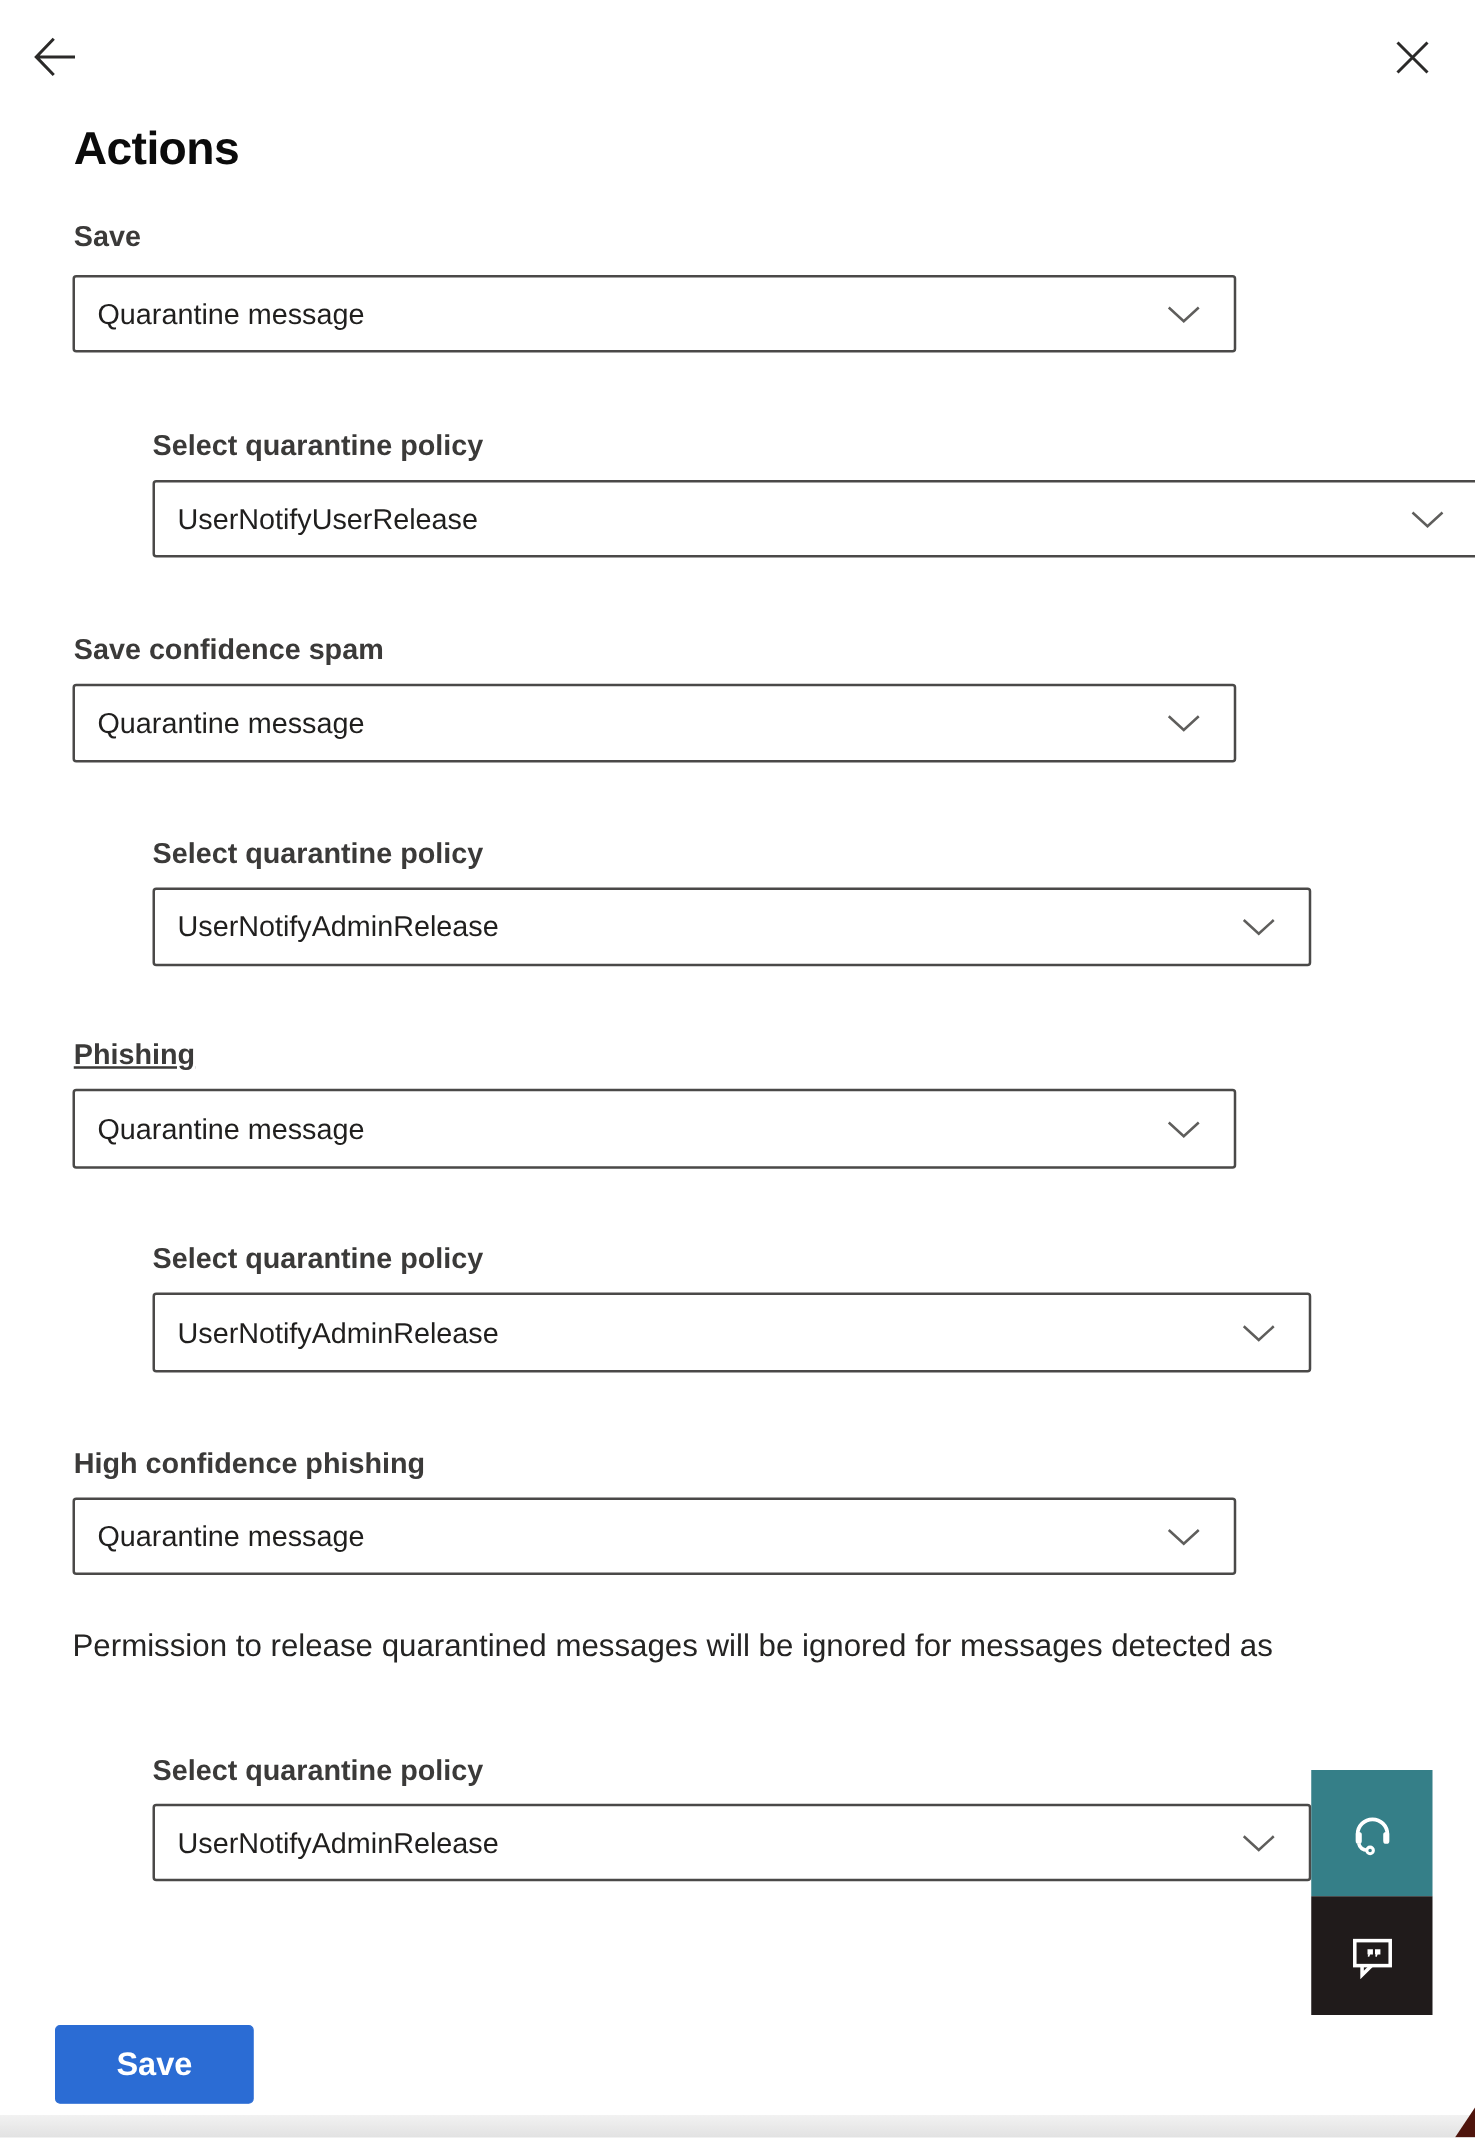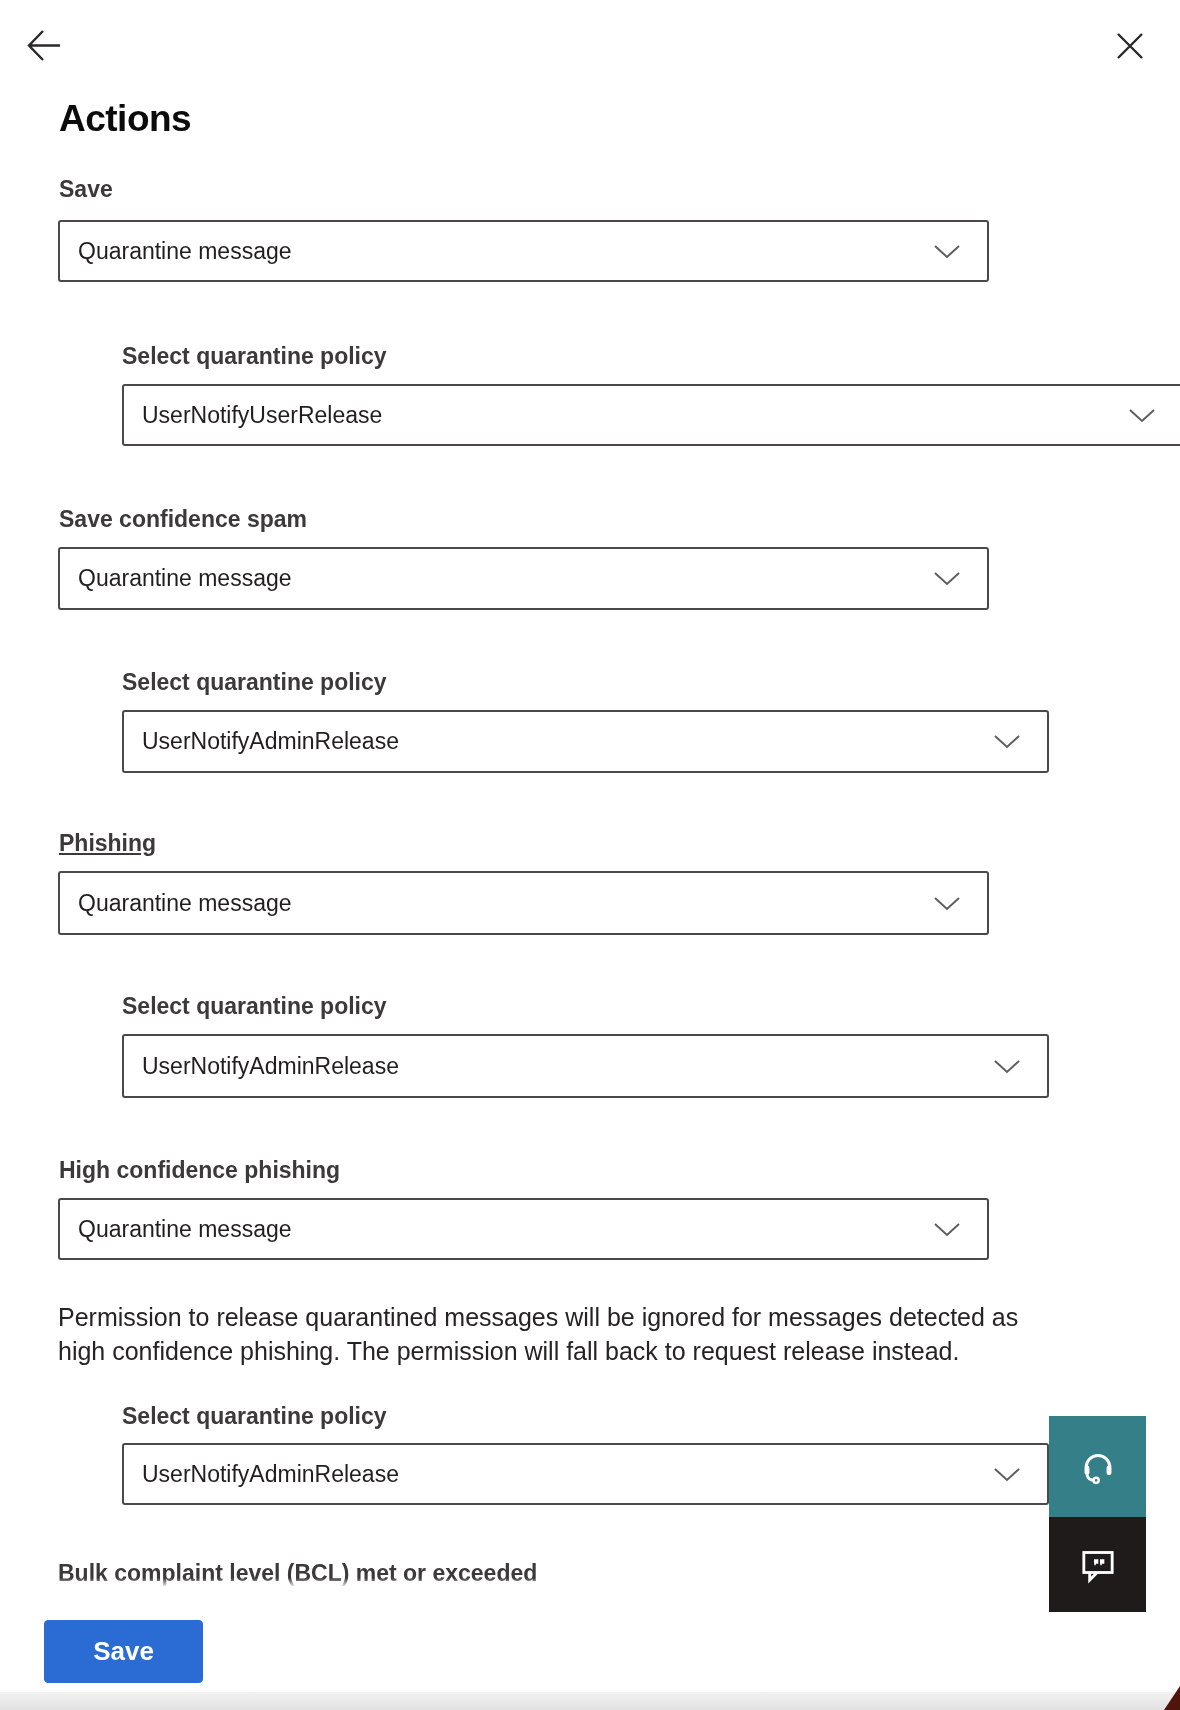--- a/index.html
+++ b/index.html
@@ -121,35 +121,30 @@
   <div class="lbl" style="left:59px;top:1157px;">High confidence phishing</div>
   <div class="combo" style="left:58px;top:1198px;width:931px;height:62px;">
     <span class="combo-value">Quarantine message</span>
     <svg class="chev" width="28" height="15" viewBox="0 0 28 15">
         <path d="M2 2 L14 13 L26 2"></path>
       </svg>
   </div>
 
   <div class="note">
     <span>Permission to release quarantined messages will be ignored for messages detected as</span>
-    <span>high confidence phishing. The permission will fall back to request release instead.</span>
   </div>
 
   <div class="lbl" style="left:122px;top:1403px;">Select quarantine policy</div>
   <div class="combo" style="left:122px;top:1443px;width:927px;height:62px;">
     <span class="combo-value">UserNotifyAdminRelease</span>
     <svg class="chev" width="28" height="15" viewBox="0 0 28 15">
         <path d="M2 2 L14 13 L26 2"></path>
       </svg>
   </div>
 
-  <div class="clipped-label">
-    <div class="lbl" style="position:static;">Bulk complaint level (BCL) met or exceeded</div>
-    <div class="fade"></div>
-  </div>
 
   <button class="btn btn-primary">Save</button>
 
   <button class="side-btn side-help">
     <span>
       <svg width="42" height="42" viewBox="0 0 24 24">
         <path d="M5.2 12.2 a6.8 6.8 0 0 1 13.6 0" fill="none" stroke="#fff" stroke-width="1.7"></path>
         <rect x="4.3" y="11.2" width="2.8" height="5.4" rx="1.3" fill="#fff"></rect>
         <rect x="16.9" y="11.2" width="2.8" height="5.4" rx="1.3" fill="#fff"></rect>
         <path d="M5.7 16.4 c0.4 2 2.2 3.1 4.2 3.2" fill="none" stroke="#fff" stroke-width="1.6"></path>

